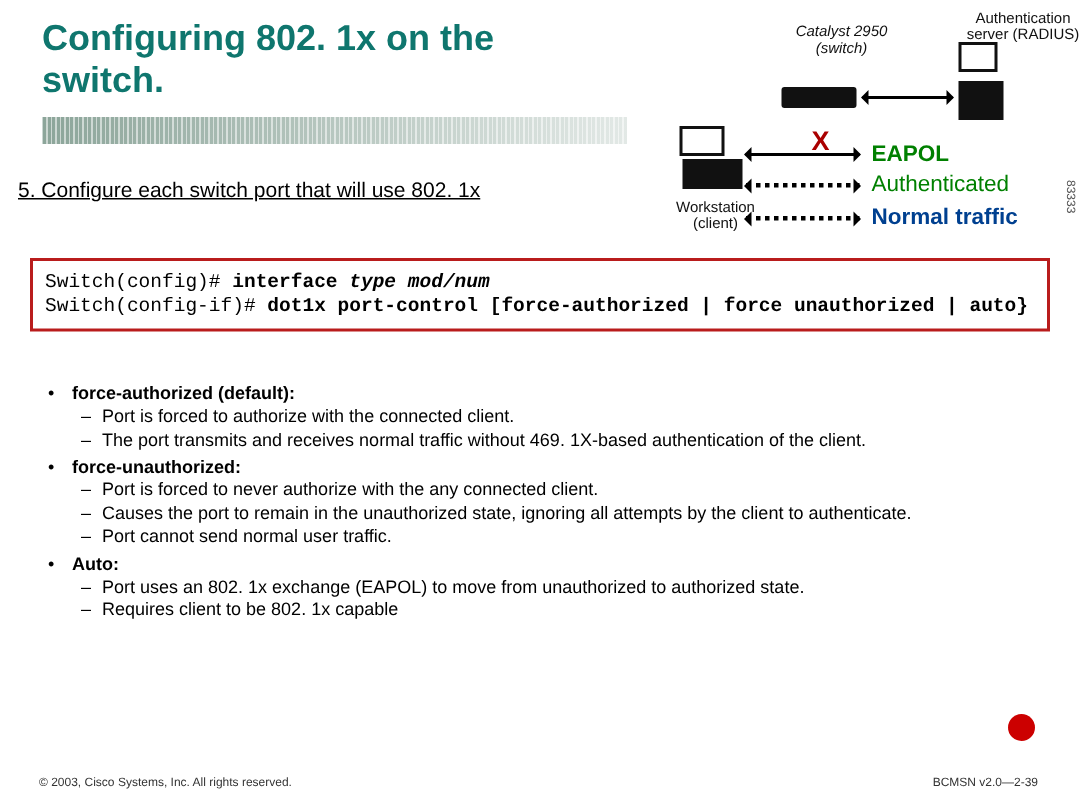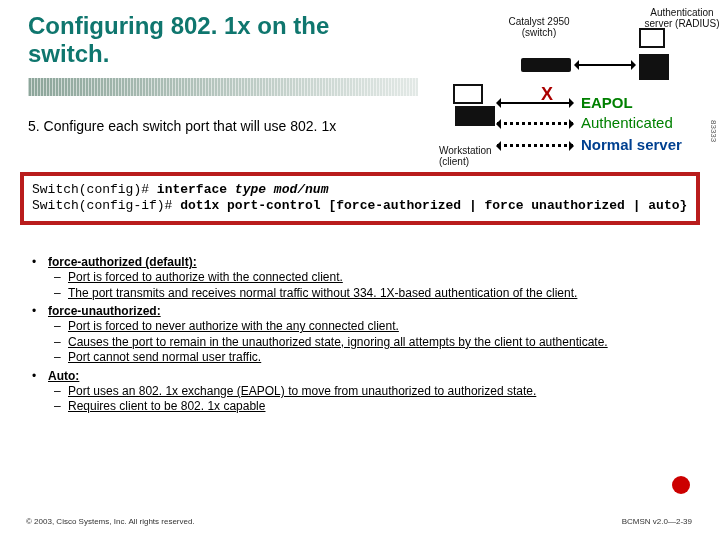--- a/index.html
+++ b/index.html
@@ -3,41 +3,41 @@
 <meta charset="utf-8">
 <style>
   * { box-sizing: border-box; margin: 0; padding: 0; }
   body { width: 720px; height: 540px; font-family: Arial, sans-serif; background: #fff; position: relative; overflow: hidden; }
   .slide { width: 100%; height: 100%; position: relative; }
   .title { font-size: 24px; font-weight: bold; color: #0f766e; line-height: 1.15; position: absolute; top: 12px; left: 28px; width: 320px; }
   .hashbar { position: absolute; top: 78px; left: 28px; width: 390px; height: 18px; background: linear-gradient(90deg, rgba(63,105,86,.6) 0%, rgba(63,105,86,.15) 100%); overflow: hidden; }
   .hashbar::after { content: ""; position: absolute; inset: 0; background: repeating-linear-gradient(90deg, #fff 0 1px, transparent 1px 3px); opacity: .55; }
   .diagram { position: absolute; top: 6px; left: 425px; width: 280px; height: 160px; font-size: 10px; color: #111; }
   .d-switch { position: absolute; left: 96px; top: 52px; width: 50px; height: 14px; background: #111; border-radius: 2px; }
-  .d-switch-lbl { position: absolute; left: 69px; top: 10px; width: 90px; text-align: center; line-height: 1.1; }
+  .d-switch-lbl { position: absolute; left: 91px; top: 10px; width: 90px; text-align: center; line-height: 1.1; font-style: italic; }
   .d-server { position: absolute; left: 214px; top: 48px; width: 30px; height: 26px; background: #111; }
   .d-server-mon { position: absolute; left: 214px; top: 22px; width: 26px; height: 20px; background: #fff; border: 2px solid #111; }
   .d-server-lbl { position: absolute; left: 184px; top: 2px; width: 90px; text-align: center; line-height: 1.05; margin-left: 28px; }
   .d-ws { position: absolute; left: 30px; top: 100px; width: 40px; height: 20px; background: #111; }
   .d-ws-mon { position: absolute; left: 28px; top: 78px; width: 30px; height: 20px; background: #fff; border: 2px solid #111; }
-  .d-ws-lbl { position: absolute; left: 14px; top: 128px; width: 76px; line-height: 1.05; margin-top: 12px; }
+  .d-ws-lbl { position: absolute; left: 14px; top: 128px; width: 76px; text-align: center; line-height: 1.05; }
   .arrow { position: absolute; height: 0; }
   .arrow-solid { border-top: 2px solid #000; }
   .arrow-dotted { border-top: 3px dotted #000; }
   .arrow::before, .arrow::after { content: ""; position: absolute; width: 0; height: 0; border: 5px solid transparent; top: -6px; }
   .arrow::before { left: -6px; border-right-color: #000; }
   .arrow::after { right: -6px; border-left-color: #000; }
   .x-mark { position: absolute; font-weight: bold; color: #a00; font-size: 18px; }
   .lbl-eapol { position: absolute; left: 156px; top: 88px; font-size: 15px; font-weight: bold; color: #008000; }
   .lbl-auth { position: absolute; left: 156px; top: 108px; font-size: 15px; font-weight: normal; color: #008000; }
   .lbl-normal { position: absolute; left: 156px; top: 130px; font-size: 15px; font-weight: bold; color: #004090; }
-  .step { position: absolute; top: 118px; left: 28px; width: 380px; font-size: 14px; line-height: 1.18; }
-  .code-box { position: absolute; top: 172px; left: 20px; right: 20px; border: 4px solid #b91c1c; padding: 6px 8px; font-family: "Courier New", monospace; font-size: 13px; line-height: 1.25; background: #fff; }
+  .step { position: absolute; top: 118px; left: 12px; width: 380px; font-size: 14px; line-height: 1.18; text-decoration: underline; }
+  .code-box { position: absolute; top: 172px; left: 20px; right: 20px; border: 2px solid #b91c1c; padding: 6px 8px; font-family: "Courier New", monospace; font-size: 13px; line-height: 1.25; background: #fff; }
   .code-box .em { font-style: italic; font-weight: bold; }
-  .list { position: absolute; top: 252px; left: 22px; right: 16px; font-size: 12px; line-height: 1.28; text-decoration: underline; }
+  .list { position: absolute; top: 252px; left: 22px; right: 16px; font-size: 12px; line-height: 1.28; }
   .l1 { position: relative; padding-left: 26px; margin-top: 3px; }
   .l1::before { content: "•"; position: absolute; left: 10px; }
   .l1 .hd { font-weight: bold; }
   .l2 { position: relative; padding-left: 46px; }
   .l2::before { content: "–"; position: absolute; left: 32px; }
   .dot { position: absolute; right: 30px; top: 476px; width: 18px; height: 18px; background: #c00; border-radius: 50%; }
   .footer-l { position: absolute; left: 26px; bottom: 14px; font-size: 8px; color: #333; }
   .footer-r { position: absolute; right: 28px; bottom: 14px; font-size: 8px; color: #333; }
   .side-num { position: absolute; right: 2px; top: 120px; font-size: 8px; color: #555; writing-mode: vertical-rl; }
 </style>
@@ -63,39 +63,39 @@
 (client)</div>
 
     <div class="arrow arrow-solid" style="left:150px; top:58px; width:60px;"></div>
     <div class="arrow arrow-solid" style="left:72px; top:96px; width:76px;"></div>
     <div class="x-mark" style="left:116px; top:78px;">X</div>
     <div class="arrow arrow-dotted" style="left:72px; top:116px; width:76px;"></div>
     <div class="arrow arrow-dotted" style="left:72px; top:138px; width:76px;"></div>
 
     <div class="lbl-eapol">EAPOL</div>
     <div class="lbl-auth">Authenticated</div>
-    <div class="lbl-normal">Normal server</div>
+    <div class="lbl-normal">Normal traffic</div>
   </div>
   <div class="side-num">83333</div>
 
   <div class="step">5. Configure each switch port that will use 802. 1x</div>
 
   <div class="code-box">
     <div>
       <span>Switch(config)# </span><b><span>interface </span><span class="em">type mod/num</span></b>
     </div>
     <div>
       <span>Switch(config-if)# </span><b><span>dot1x port-control [force-authorized | force unauthorized | auto}</span></b>
     </div>
   </div>
 
   <div class="list">
     <div class="l1"><span class="hd">force-authorized (default):</span></div>
     <div class="l2">Port is forced to authorize with the connected client.</div>
-    <div class="l2">The port transmits and receives normal traffic without 334. 1X-based authentication of the client.</div>
+    <div class="l2">The port transmits and receives normal traffic without 469. 1X-based authentication of the client.</div>
 
     <div class="l1"><span class="hd">force-unauthorized:</span></div>
     <div class="l2">Port is forced to never authorize with the any connected client.</div>
     <div class="l2">Causes the port to remain in the unauthorized state, ignoring all attempts by the client to authenticate.</div>
     <div class="l2">Port cannot send normal user traffic.</div>
 
     <div class="l1"><span class="hd">Auto:</span></div>
     <div class="l2">Port uses an 802. 1x exchange (EAPOL) to move from unauthorized to authorized state.</div>
     <div class="l2">Requires client to be 802. 1x capable</div>
   </div>

